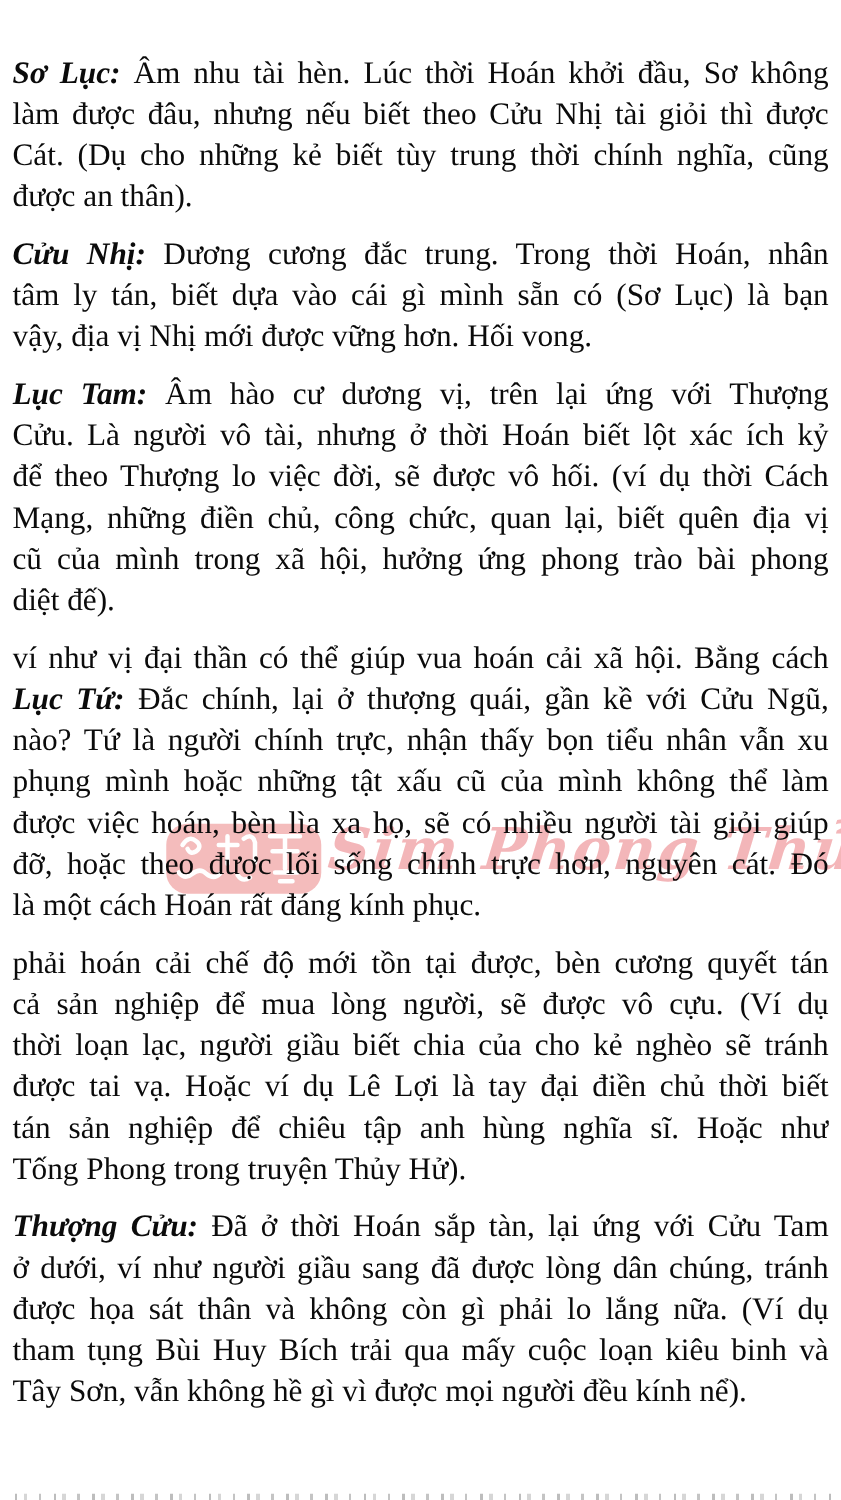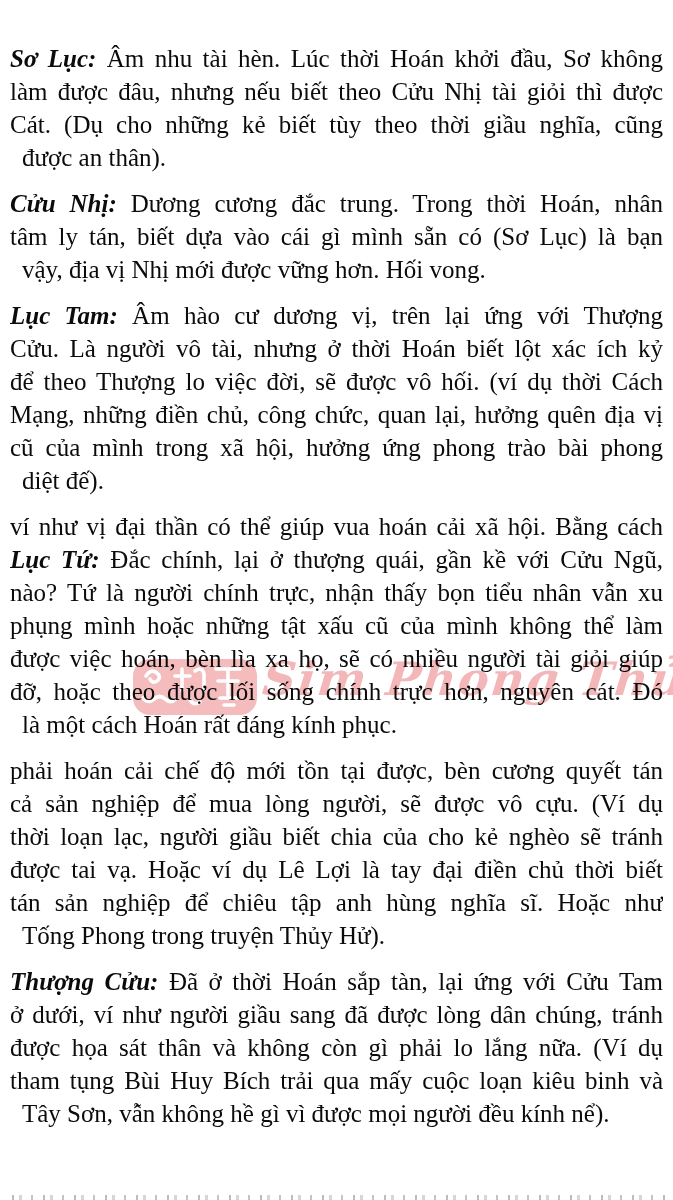--- a/index.html
+++ b/index.html
@@ -49,21 +49,21 @@
   .para { margin: 0 0 13px 0; }
   .line {
     font-size: 25px;
     line-height: 33px;
     height: 33px;
     overflow: hidden;
     text-align: justify;
     text-align-last: justify;
     font-family: Liberation Serif, serif;
   }
-  .line.last { text-align: right; text-align-last: left; margin-left: 12px; }
+  .line.last { text-align: right; text-align-last: left; }
   .lead { font-weight: bold; font-style: italic; }
 
   
   .cutoff {
     position: absolute;
     left: 12px;
     right: 6px;
     bottom: 0;
     height: 5px;
     z-index: 1;
@@ -94,33 +94,33 @@
         <path d="M58 42 q4 6 10 2"></path>
       </g>
     </svg>
     <div class="wm-script">Sim Phong Thủy</div>
   </div>
 
   <div class="doc-body">
       <div class="para">
         <div class="line"><b class="lead">Sơ Lục:</b> Âm nhu tài hèn. Lúc thời Hoán khởi đầu, Sơ không</div>
         <div class="line">làm được đâu, nhưng nếu biết theo Cửu Nhị tài giỏi thì được</div>
-        <div class="line">Cát. (Dụ cho những kẻ biết tùy theo thời giầu nghĩa, cũng</div>
+        <div class="line">Cát. (Dụ cho những kẻ biết tùy trung thời chính nghĩa, cũng</div>
         <div class="line last">được an thân).</div>
       </div>
       <div class="para">
         <div class="line"><b class="lead">Cửu Nhị:</b> Dương cương đắc trung. Trong thời Hoán, nhân</div>
         <div class="line">tâm ly tán, biết dựa vào cái gì mình sẵn có (Sơ Lục) là bạn</div>
         <div class="line last">vậy, địa vị Nhị mới được vững hơn. Hối vong.</div>
       </div>
       <div class="para">
         <div class="line"><b class="lead">Lục Tam:</b> Âm hào cư dương vị, trên lại ứng với Thượng</div>
         <div class="line">Cửu. Là người vô tài, nhưng ở thời Hoán biết lột xác ích kỷ</div>
         <div class="line">để theo Thượng lo việc đời, sẽ được vô hối. (ví dụ thời Cách</div>
-        <div class="line">Mạng, những điền chủ, công chức, quan lại, hưởng quên địa vị</div>
+        <div class="line">Mạng, những điền chủ, công chức, quan lại, biết quên địa vị</div>
         <div class="line">cũ của mình trong xã hội, hưởng ứng phong trào bài phong</div>
         <div class="line last">diệt đế).</div>
       </div>
       <div class="para">
         <div class="line">ví như vị đại thần có thể giúp vua hoán cải xã hội. Bằng cách</div>
         <div class="line"><b class="lead">Lục Tứ:</b> Đắc chính, lại ở thượng quái, gần kề với Cửu Ngũ,</div>
         <div class="line">nào? Tứ là người chính trực, nhận thấy bọn tiểu nhân vẫn xu</div>
         <div class="line">phụng mình hoặc những tật xấu cũ của mình không thể làm</div>
         <div class="line">được việc hoán, bèn lìa xa họ, sẽ có nhiều người tài giỏi giúp</div>
         <div class="line">đỡ, hoặc theo được lối sống chính trực hơn, nguyên cát. Đó</div>

